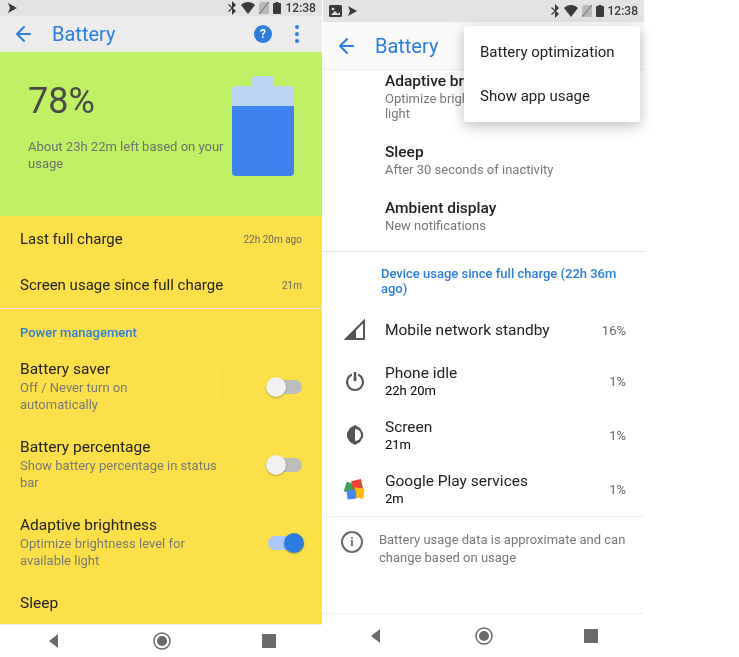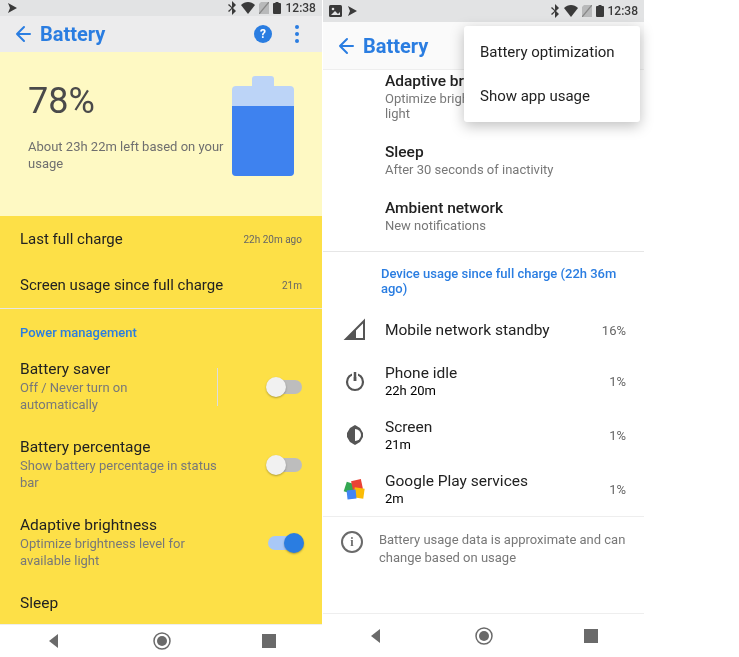--- a/index.html
+++ b/index.html
@@ -42,35 +42,35 @@
     height: 48px;
     background: #ececed;
     display: flex;
     align-items: center;
     padding: 0 12px;
   }
   .phone2 .toolbar { background: #fafafa; border-bottom: 1px solid #eee; }
   .toolbar .title {
     color: #2a7de1;
     font-size: 20px;
-    font-weight: 700;
-    margin-left: 8px;
+    font-weight: 400;
+    margin-left: 20px;
     flex: 1;
   }
   .toolbar .arrow { width: 20px; height: 20px; }
   .toolbar .icon-btn { width: 26px; height: 26px; display:flex; align-items:center; justify-content:center; margin-left: 8px; }
   .help-circle {
     width: 18px; height: 18px; border-radius: 50%;
     background: #2a7de1; color: #fff; font-size: 12px; font-weight: 700;
     display: flex; align-items: center; justify-content: center;
   }
   .dots { display:flex; flex-direction:column; gap:3px; align-items:center; }
   .dots span { width:4px; height:4px; border-radius:50%; background:#2a7de1; }
   .hero {
-    background: #fef9c3;
+    background: #bef264;
     padding: 24px 28px 40px 28px;
     display: flex;
     align-items: center;
     justify-content: flex-end;
   }
   .hero .text { flex: 1; }
   .hero .pct { font-size: 36px; color: #4a4a4a; font-weight: 400; }
   .hero .est { font-size: 13px; color: #6f6f6f; margin-top: 16px; max-width: 210px; line-height: 1.35; }
   .battery-graphic { width: 62px; height: 100px; position: relative; }
   .bg-cap { width: 22px; height: 10px; background: #bcd4f7; border-radius: 3px 3px 0 0; margin: 0 auto; }
@@ -327,21 +327,21 @@
     <div class="content2">
       <div class="partial">
         <div class="t">Adaptive brightness</div>
         <div class="s">Optimize brightness level for available light</div>
       </div>
       <div class="partial" style="padding-top:12px;">
         <div class="t">Sleep</div>
         <div class="s">After 30 seconds of inactivity</div>
       </div>
       <div class="partial" style="padding-top:12px; padding-bottom:18px;">
-        <div class="t">Ambient network</div>
+        <div class="t">Ambient display</div>
         <div class="s">New notifications</div>
       </div>
       <div class="divider"></div>
       <div class="section2">Device usage since full charge (22h 36m ago)</div>
 
       <div class="item2">
         <span class="icon">
           <svg width="24" height="24" viewBox="0 0 24 24">
               <polygon points="3,21 21,21 21,3" fill="none" stroke="#555" stroke-width="2"></polygon>
               <polygon points="3,21 13,21 13,11" fill="#555"></polygon>

